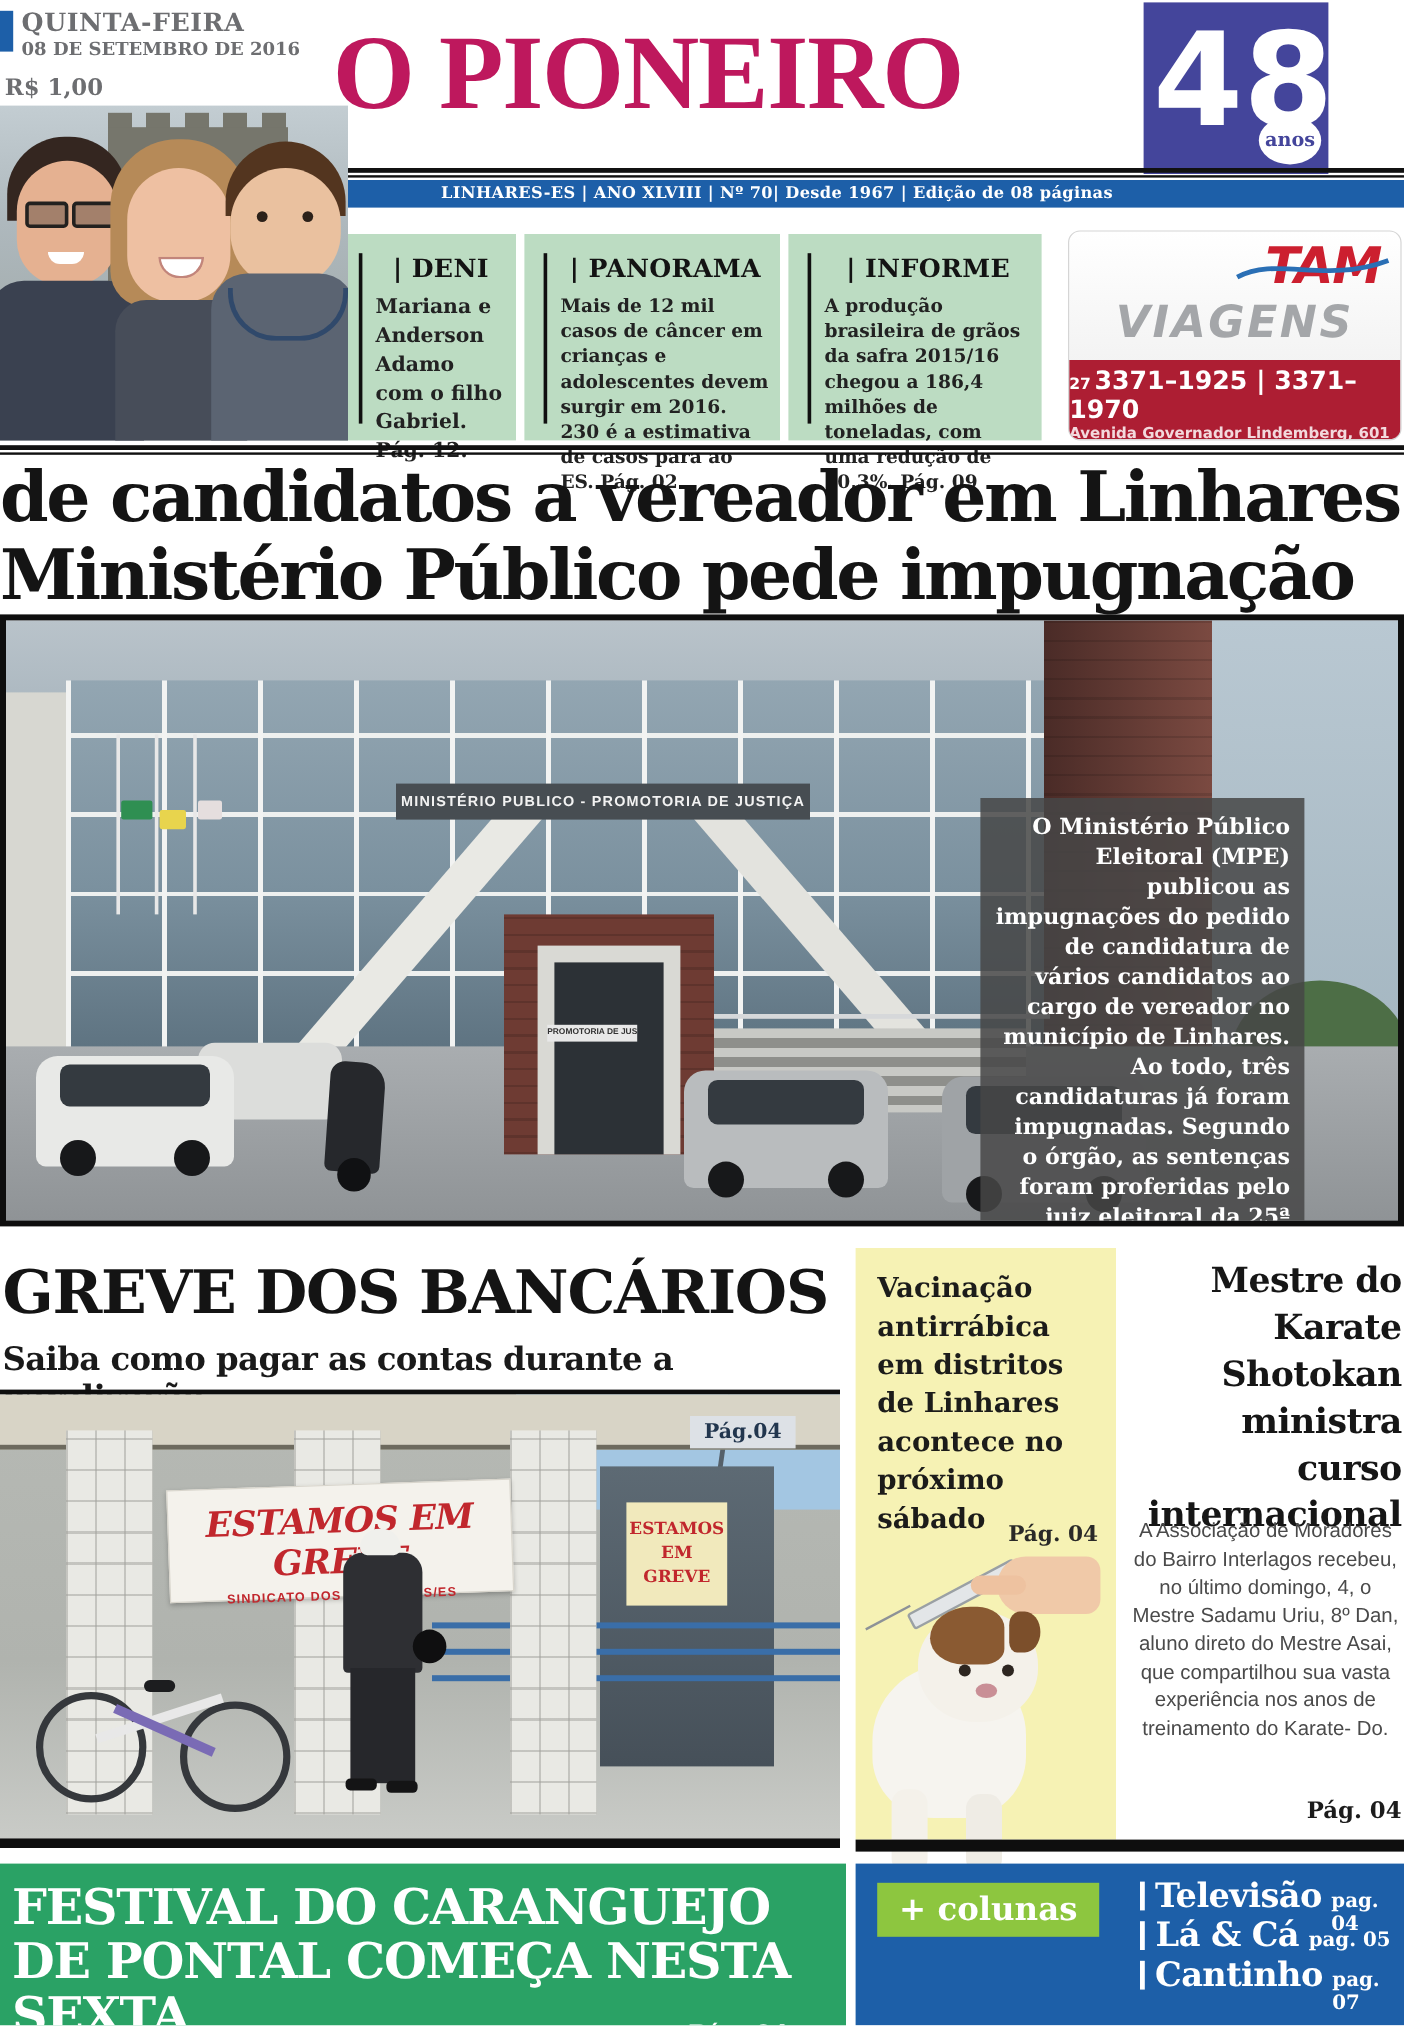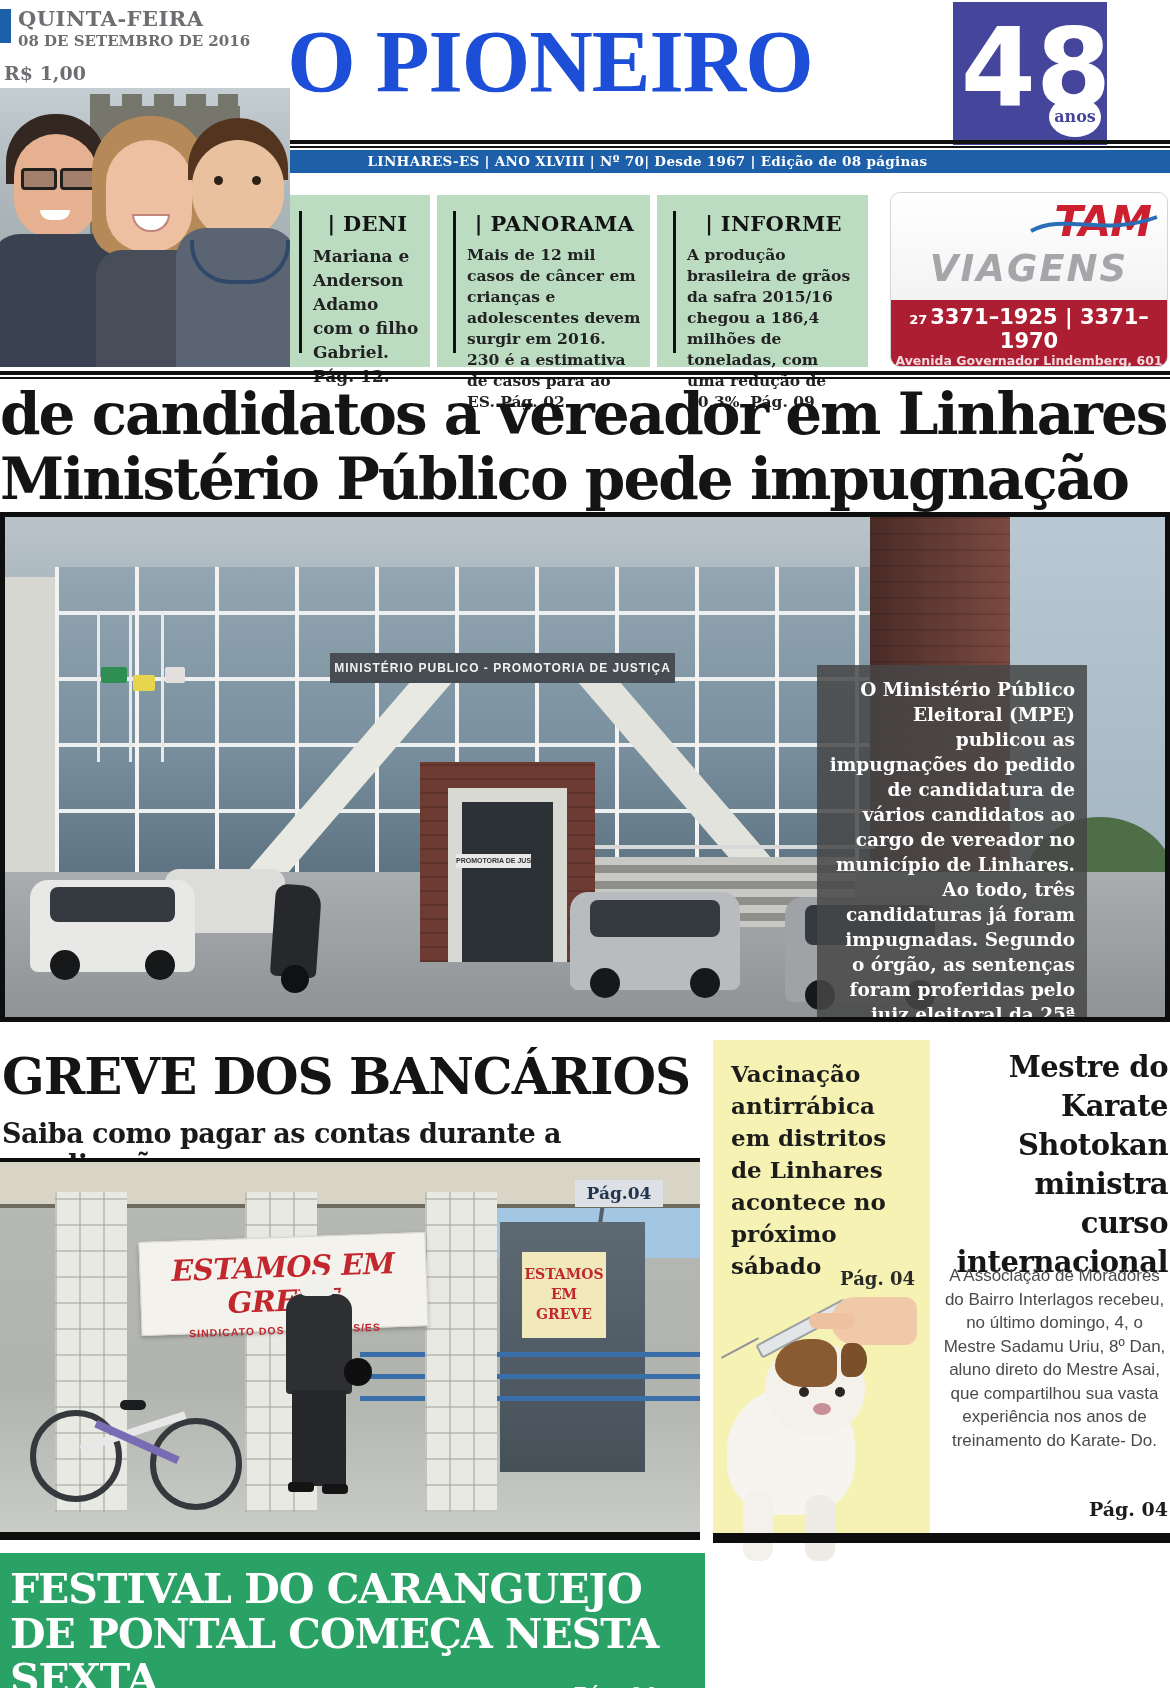--- a/index.html
+++ b/index.html
@@ -5,23 +5,23 @@
   html,body{margin:0;padding:0;background:#ffffff;}
   #page{position:relative;width:1170px;height:1688px;background:#fff;overflow:hidden;
         font-family:"DejaVu Serif",serif;color:#1a1a1a;}
   .abs{position:absolute;}
 
   
   #kicker-bar{left:0;top:9px;width:11px;height:34px;background:#1d5fa8;}
   #kicker-day{left:18px;top:6px;font-size:21px;font-weight:700;color:#6d6e71;letter-spacing:.5px;}
   #kicker-date{left:18px;top:32px;font-size:15px;font-weight:700;color:#6d6e71;}
   #price{left:4px;top:62px;font-size:19px;font-weight:700;color:#6d6e71;}
-  #masthead-title{left:170px;top:6px;width:760px;text-align:center;
+  #masthead-title{left:160px;top:6px;width:760px;text-align:center;
      font-family:"Liberation Serif",serif;font-weight:700;font-size:88px;line-height:112px;
-     color:#1d4ed8;letter-spacing:-1px;}
+     color:#be185d;letter-spacing:-1px;}
   #anniv{left:953px;top:2px;width:154px;height:143px;background:#44459b;overflow:hidden;}
   #anniv-num{position:absolute;left:6px;top:-14px;width:100%;text-align:center;
      font-family:"DejaVu Sans",sans-serif;font-weight:800;font-size:108px;color:#fff;line-height:160px;}
   #anniv-circle{position:absolute;right:6px;bottom:8px;width:52px;height:40px;background:#fff;
      border-radius:50%;text-align:center;}
   #anniv-label{font-family:"DejaVu Serif",serif;font-weight:700;font-size:16px;color:#44459b;line-height:40px;}
   #rule-a{left:0;top:140px;width:1170px;height:4px;background:#111;}
   #rule-b{left:0;top:146px;width:1170px;height:2px;background:#111;}
   #strapline{left:125px;top:150px;width:1045px;height:23px;background:#1d5fa8;
      text-align:center;font-size:13.5px;font-weight:700;color:#fff;line-height:23px;letter-spacing:.3px;}
@@ -62,21 +62,21 @@
 
   
   #tam-ad{left:890px;top:192px;width:278px;height:175px;border-radius:10px;overflow:hidden;
      background:linear-gradient(180deg,#ffffff,#ececec);border:1px solid #d5d5d5;box-sizing:border-box;}
   #tam-word{position:absolute;right:16px;top:4px;font-family:"DejaVu Sans",sans-serif;
      font-style:italic;font-weight:800;font-size:42px;color:#cc1f2f;letter-spacing:-1px;}
   #tam-swoosh{position:absolute;right:8px;top:18px;}
   #tam-sub{position:absolute;left:0;top:54px;width:100%;text-align:center;
      font-family:"DejaVu Sans",sans-serif;font-style:italic;font-weight:700;font-size:37px;
      color:#a4a6a9;letter-spacing:2px;}
-  #tam-band{position:absolute;left:0;bottom:0;width:100%;height:66px;background:#ad1e33;text-align:center;}
+  #tam-band{position:absolute;left:0;bottom:0;width:100%;height:66px;background:#ad1e33;text-align:left;}
   #tam-phones-row{margin-top:5px;color:#fff;font-family:"DejaVu Sans",sans-serif;font-weight:700;font-size:21px;}
   #tam-area{font-size:13px;font-weight:700;margin-right:3px;}
   #tam-addr1{color:#f3d9dd;font-size:12.5px;font-weight:700;line-height:15px;font-family:"DejaVu Sans",sans-serif;}
 
   
   #rule-c{left:0;top:371px;width:1170px;height:4px;background:#111;}
   #rule-d{left:0;top:377px;width:1170px;height:2px;background:#111;}
   #lead-headline{left:0px;top:382px;width:1170px;font-size:58px;font-weight:700;color:#141414;
      letter-spacing:-2px;line-height:65px;}
 
@@ -391,14 +391,34 @@
 
   <div class="abs" id="karate-headline">Mestre do Karate Shotokan ministra curso internacional</div>
   <div class="abs" id="karate-body">A Associação de Moradores do Bairro Interlagos recebeu, no último domingo, 4, o Mestre Sadamu Uriu, 8º Dan, aluno direto do Mestre Asai, que compartilhou sua vasta experiência nos anos de treinamento do Karate- Do.</div>
   <div class="abs" id="karate-page">Pág. 04</div>
 
   <div class="abs" id="black-bar"></div>
   <div class="abs" id="festival-box">
     <div id="festival-text">FESTIVAL DO CARANGUEJO DE PONTAL COMEÇA NESTA SEXTA</div>
     <div id="festival-page">Pág. 04</div>
   </div>
+  <div class="abs" id="columns-box">
+    <div id="columns-button">+ colunas</div>
+    <div id="columns-list">
+      <div class="col-item">
+        <span class="col-bar"></span>
+        <span class="col-label">Televisão</span>
+        <span class="col-page">pag. 04</span>
+      </div>
+      <div class="col-item">
+        <span class="col-bar"></span>
+        <span class="col-label">Lá &amp; Cá</span>
+        <span class="col-page">pag. 05</span>
+      </div>
+      <div class="col-item">
+        <span class="col-bar"></span>
+        <span class="col-label">Cantinho</span>
+        <span class="col-page">pag. 07</span>
+      </div>
+    </div>
+  </div>
 
 </div>
 
 </body></html>

